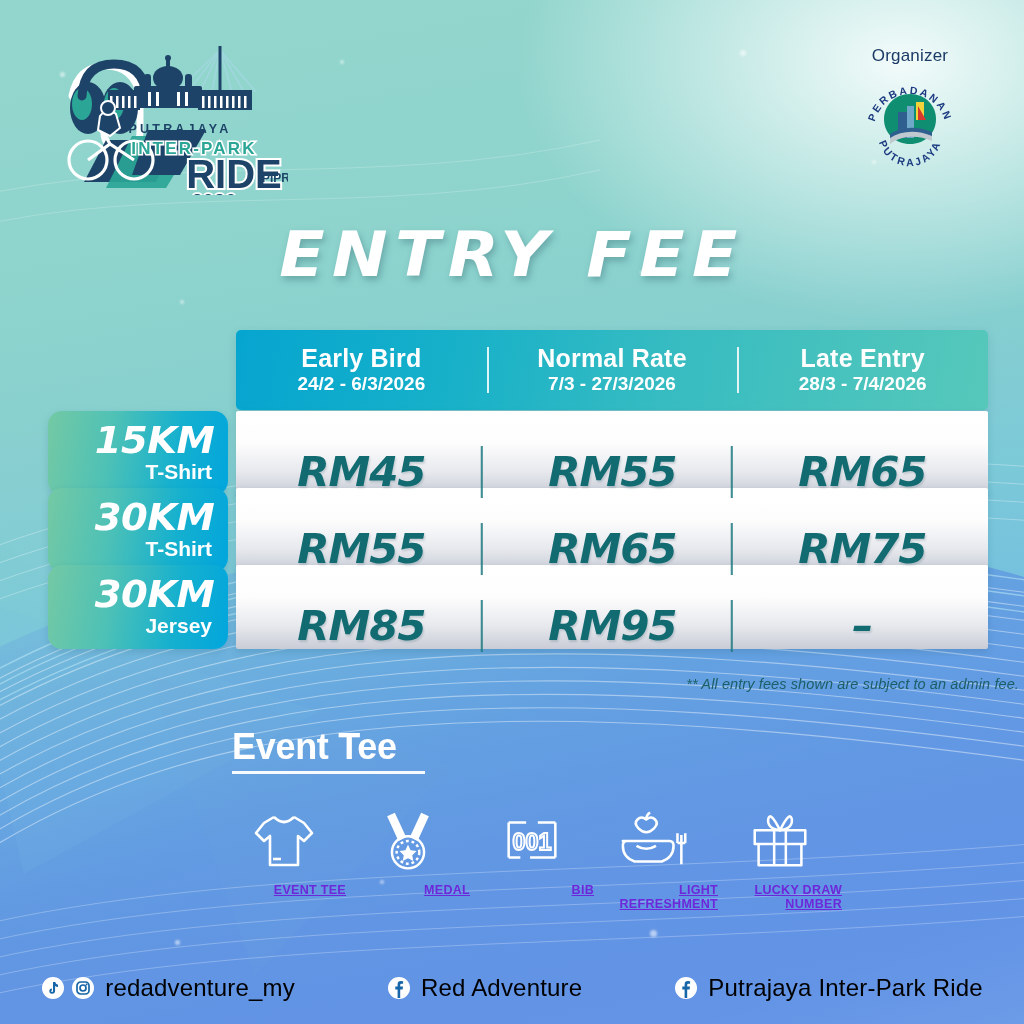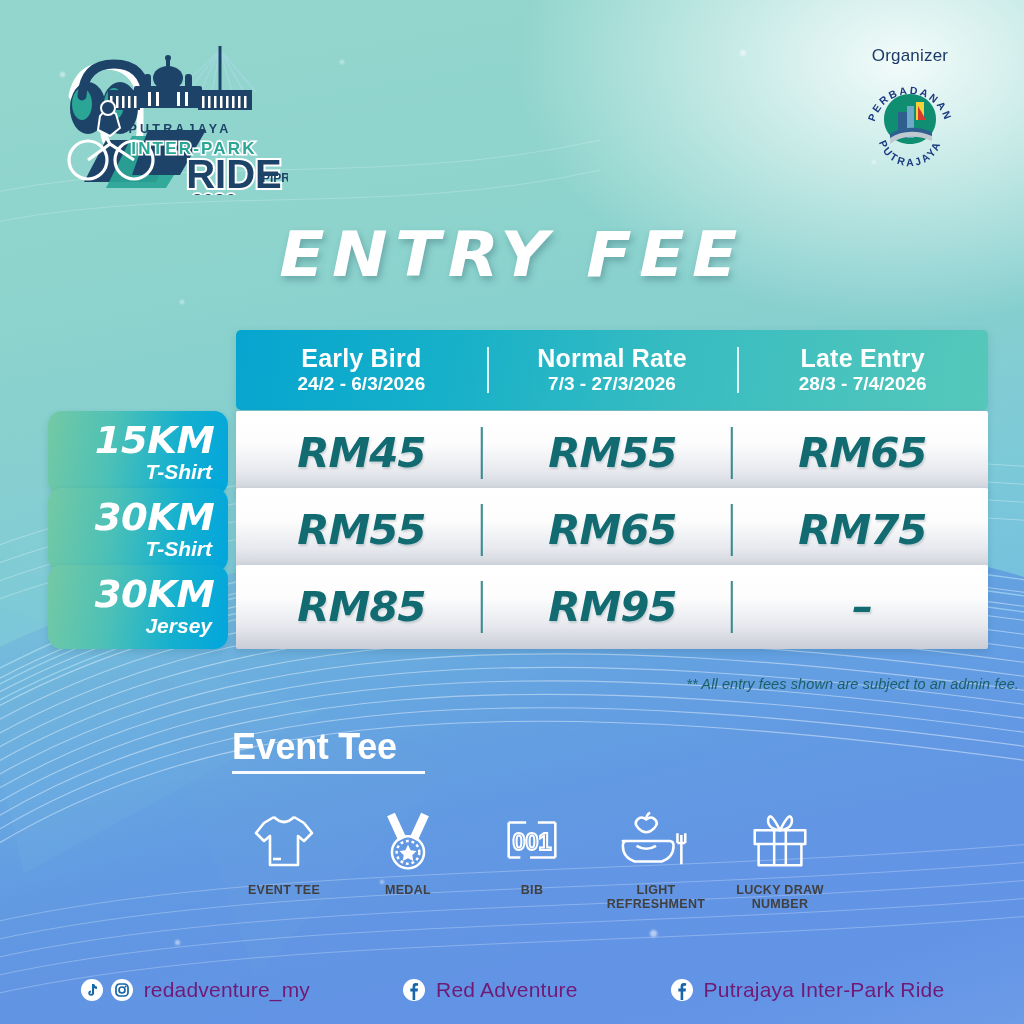--- a/index.html
+++ b/index.html
@@ -59,49 +59,49 @@
   .th-sub{font-size:19px;font-weight:bold;margin-top:2px;}
 
   .row{display:flex;align-items:center;margin-top:9px;height:68px;}
   .rowlabel{width:180px;height:84px;border-radius:14px;flex:0 0 180px;
     background:linear-gradient(100deg,#74c9a4 0%,#4ec1b6 35%,#15b0cf 70%,#02a6dd 100%);
     box-shadow:0 3px 7px rgba(30,90,110,.18);
     display:flex;flex-direction:column;justify-content:center;align-items:flex-end;
     padding-right:16px;box-sizing:border-box;color:#fff;}
   .rl-dist{font-family:"DejaVu Sans",sans-serif;font-size:37px;font-weight:bold;font-style:italic;
     line-height:.95;letter-spacing:-.5px;transform:scaleX(1.04);}
-  .rl-type{font-size:21px;font-weight:bold;font-style:italic;line-height:1.1;margin-top:1px;}
+  .rl-type{font-size:21px;font-weight:bold;line-height:1.1;margin-top:1px;}
 
   .rowvals{flex:1;height:84px;margin-left:8px;border-radius:2px;
     background:linear-gradient(180deg,#ffffff 0%,#fdfdfd 38%,#e7e9ee 72%,#c9ccd6 100%);
-    display:flex;align-items:center;box-shadow:0 3px 7px rgba(30,90,110,.18);}
+    display:flex;align-items:flex-end;box-shadow:0 3px 7px rgba(30,90,110,.18);}
   .cell{flex:1;text-align:center;position:relative;
     font-family:"DejaVu Sans",sans-serif;
     font-size:40px;font-weight:bold;font-style:italic;color:#136b72;
     letter-spacing:-1px;transform:scaleX(1.05);
     text-shadow:1px 2px 2px rgba(80,110,125,.25);}
   .cell + .cell::before{content:"";position:absolute;left:0;top:50%;transform:translateY(-50%);
     width:2px;height:52px;background:#1f7a80;opacity:.85;}
 
   .note{position:absolute;right:5px;top:676px;font-size:14.5px;font-style:italic;
     color:#1b5f66;letter-spacing:.1px;}
 
   
   .et-title{position:absolute;left:232px;top:726px;color:#fff;font-size:36px;font-weight:bold;
     letter-spacing:-.3px;}
   .et-underline{position:absolute;left:232px;top:771px;width:193px;height:3px;background:#fff;opacity:.95;}
 
   .icons{position:absolute;left:222px;top:793px;width:620px;display:flex;}
-  .ico{flex:1;text-align:center;color:#404040;}
+  .ico{flex:1;text-align:right;color:#6d28d9;text-decoration:underline;}
   .ico-glyph{height:82px;display:flex;align-items:flex-end;justify-content:center;}
   .ico-label{font-size:12.5px;font-weight:bold;letter-spacing:.3px;line-height:1.15;margin-top:8px;}
 
   
   .footer{position:absolute;left:0;right:0;bottom:22px;display:flex;justify-content:center;align-items:center;}
-  .fgroup{display:flex;align-items:center;color:#701a75;font-size:21px;letter-spacing:.2px;}
+  .fgroup{display:flex;align-items:center;color:#000000;font-size:24px;letter-spacing:.2px;}
   .fgroup .fg-txt{margin-left:10px;}
   .fsp{width:92px;}
   .sicon{width:24px;height:24px;display:inline-block;vertical-align:middle;}
   .sicon + .sicon{margin-left:6px;}
 </style>
 </head>
 <body>
 
 <div id="stage">
 

